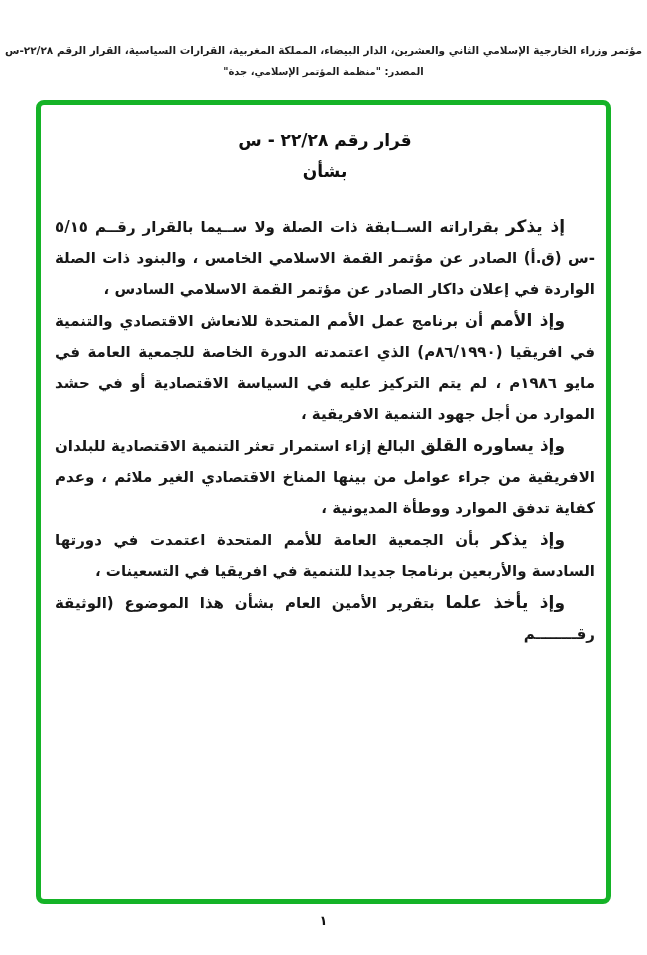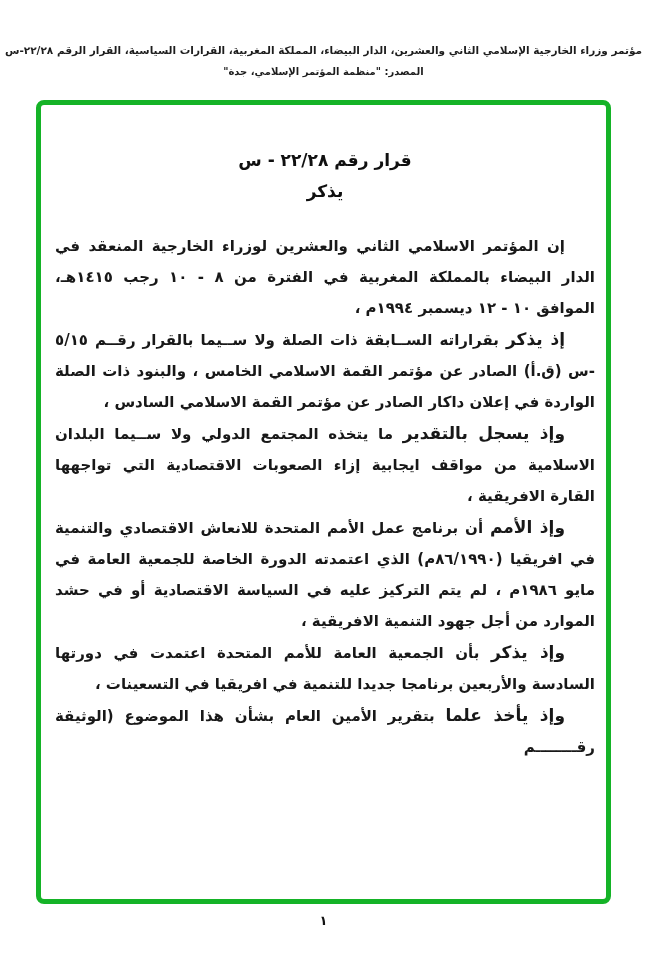--- a/index.html
+++ b/index.html
@@ -23,21 +23,21 @@
 
   .frame {
     position: absolute; left: 36px; top: 100px;
     width: 565px; height: 794px;
     border: 5px solid #15b327;
     border-radius: 8px;
     box-sizing: content-box;
   }
   .content {
     position: absolute; inset: 0;
-    padding: 40px 11px 0 14px;
+    padding: 20px 11px 0 14px;
     direction: rtl;
     overflow: hidden;
     border-radius: 21px;
   }
 
   .title-block {
     text-align: center; font-weight: bold;
     font-size: 17px; line-height: 31px;
     margin-bottom: 24px;
     color: #101010;
@@ -68,32 +68,31 @@
   <div class="doc-header">
     <div class="hline1">مؤتمر وزراء الخارجية الإسلامي الثاني والعشرين، الدار البيضاء، المملكة المغربية، القرارات السياسية، القرار الرقم ٢٢/٢٨-س</div>
     <div class="hline2">المصدر: "منظمة المؤتمر الإسلامي، جدة"</div>
   </div>
 
   <div class="frame" style="border-color: rgb(21, 179, 39);">
     <div class="content">
 
       <div class="title-block">
         <div>قرار رقم ٢٢/٢٨ - س</div>
-        <div>يذكر</div>
+        <div>بشأن</div>
       </div>
 
-      <p class="p"> <span>إن المؤتمر الاسلامي الثاني والعشرين لوزراء الخارجية المنعقد في الدار البيضاء بالمملكة المغربية في الفترة من ٨ - ١٠ رجب ١٤١٥هـ، الموافق ١٠ - ١٢ ديسمبر ١٩٩٤م ،</span></p>
 
       <p class="p"><span class="lead">إذ يذكر</span> <span>بقراراته الســابقة ذات الصلة ولا ســيما بالقرار رقــم ٥/١٥ -س (ق.أ) الصادر عن مؤتمر القمة الاسلامي الخامس ، والبنود ذات الصلة الواردة في إعلان داكار الصادر عن مؤتمر القمة الاسلامي السادس ،</span></p>
 
 
-      <p class="p"><span class="lead">وإذ يسجل بالتقدير</span> <span>ما يتخذه المجتمع الدولي ولا ســيما البلدان الاسلامية من مواقف ايجابية إزاء الصعوبات الاقتصادية التي تواجهها القارة الافريقية ،</span></p>
 
       <p class="p"><span class="lead">وإذ الأمم</span> <span>أن برنامج عمل الأمم المتحدة للانعاش الاقتصادي والتنمية في افريقيا (٨٦/١٩٩٠م) الذي اعتمدته الدورة الخاصة للجمعية العامة في مايو ١٩٨٦م ، لم يتم التركيز عليه في السياسة الاقتصادية أو في حشد الموارد من أجل جهود التنمية الافريقية ،</span></p>
 
+      <p class="p"><span class="lead">وإذ يساوره القلق</span> <span>البالغ إزاء استمرار تعثر التنمية الاقتصادية للبلدان الافريقية من جراء عوامل من بينها المناخ الاقتصادي الغير ملائم ، وعدم كفاية تدفق الموارد ووطأة المديونية ،</span></p>
 
       <p class="p"><span class="lead">وإذ يذكر</span> <span>بأن الجمعية العامة للأمم المتحدة اعتمدت في دورتها السادسة والأربعين برنامجا جديدا للتنمية في افريقيا في التسعينات ،</span></p>
 
       <p class="p"><span class="lead">وإذ يأخذ علما</span> <span>بتقرير الأمين العام بشأن هذا الموضوع (الوثيقة رقــــــــم</span></p>
 
     </div>
   </div>
 
   <div class="page-num">١</div>
 

